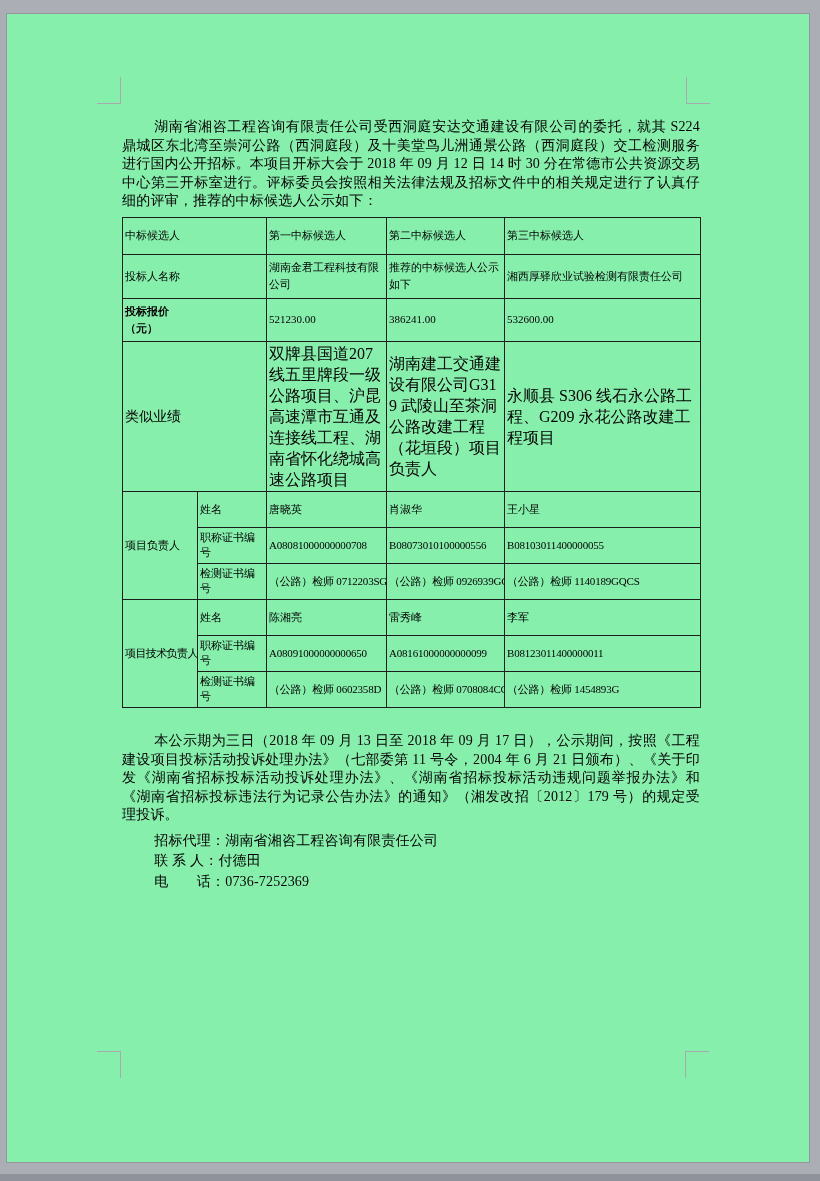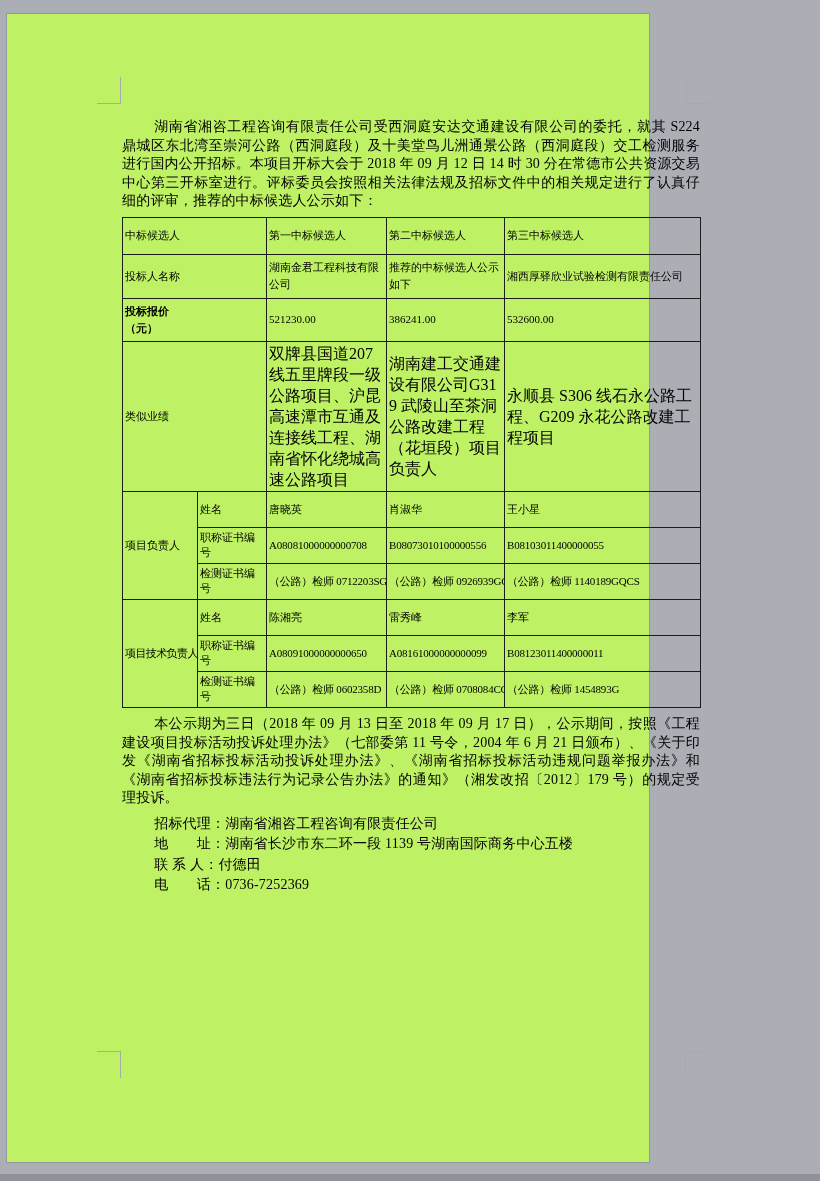--- a/index.html
+++ b/index.html
@@ -3,57 +3,57 @@
 <meta charset="utf-8">
 <style>
   html,body { margin:0; padding:0; }
   body {
     width:820px; height:1181px; position:relative;
     background:#abaeb4; overflow:hidden;
     font-family:"Liberation Serif","DejaVu Serif",serif;
     color:#000;
   }
   .page {
-    position:absolute; left:6px; top:13px; width:644px; height:1150px;
-    background:#bef264; border:1px solid #94979d; box-sizing:border-box;
+    position:absolute; left:6px; top:13px; width:804px; height:1150px;
+    background:#86efac; border:1px solid #94979d; box-sizing:border-box;
   }
   .bottom-bar {
     position:absolute; left:0; bottom:0; width:820px; height:7px;
     background:#8f929a;
   }
   
   .mark { position:absolute; width:24px; height:27px; box-sizing:border-box; }
   .mark.tl { left:97px;  top:77px;   border-right:1px solid #a9aaae; border-bottom:1px solid #a9aaae; }
   .mark.tr { left:686px; top:77px;   border-left:1px solid #a9aaae;  border-bottom:1px solid #a9aaae; }
   .mark.bl { left:97px;  top:1051px; border-right:1px solid #a9aaae; border-top:1px solid #a9aaae; }
   .mark.br { left:685px; top:1051px; border-left:1px solid #a9aaae;  border-top:1px solid #a9aaae; }
 
   .content { position:absolute; left:115px; top:104px; width:578px; }
 
   p.body {
     margin:0; font-size:14px; line-height:18.6px;
     text-align:justify; text-indent:2.3em;
     letter-spacing:0.2px;
   }
-  p.closing { margin-top:7px; }
+  p.closing { margin-top:24px; }
 
   table.bid {
     margin-top:6px; border-collapse:collapse; table-layout:fixed;
     width:578px;
   }
   table.bid td {
     border:1px solid #1c1c1c; text-align:left; vertical-align:middle;
     font-size:11px; line-height:15px; padding:1px 2px; overflow:hidden;
     word-break:break-all;
   }
   tr.r-head td   { height:34px; }
   tr.r-bidder td { height:41px; line-height:17px; }
   tr.r-price td  { height:40px; }
   tr.r-ach td    { height:87px; font-size:16px; line-height:21px; }
-  tr.r-ach td.rowlabel { font-size:11px; }
+  tr.r-ach td.rowlabel { font-size:14px; }
   tr.r-sub td    { height:33px; }
   td.cert  { font-size:9.5px; white-space:nowrap; letter-spacing:-0.2px; }
   td.num   { font-size:10.5px; }
   td.tight { font-size:10.5px; letter-spacing:-0.6px; white-space:nowrap; }
   .price-label div { line-height:17px;font-weight:bold; }
 
   .contact { margin-top:6px; }
   .contact p {
     margin:0; font-size:14px; line-height:20.3px;
     text-indent:2.3em; letter-spacing:0.2px;
@@ -143,21 +143,20 @@
           <td class="cert">（公路）检师 0708084CGQ</td>
           <td class="cert">（公路）检师 1454893G</td>
         </tr>
       </tbody>
     </table>
 
     <p class="body closing">本公示期为三日（2018 年 09 月 13 日至 2018 年 09 月 17 日），公示期间，按照《工程建设项目投标活动投诉处理办法》（七部委第 11 号令，2004 年 6 月 21 日颁布）、《关于印发《湖南省招标投标活动投诉处理办法》、《湖南省招标投标活动违规问题举报办法》和《湖南省招标投标违法行为记录公告办法》的通知》（湘发改招〔2012〕179 号）的规定受理投诉。</p>
 
     <div class="contact">
       <p>招标代理：湖南省湘咨工程咨询有限责任公司</p>
-      <p>地　　址：湖南省长沙市东二环一段 1139 号湖南国际商务中心五楼</p>
       <p>联 系 人：付德田</p>
       <p>电　　话：0736-7252369</p>
     </div>
 
   </div>
 </div>
 
 <div class="mark tl"></div>
 <div class="mark tr"></div>
 <div class="mark bl"></div>

